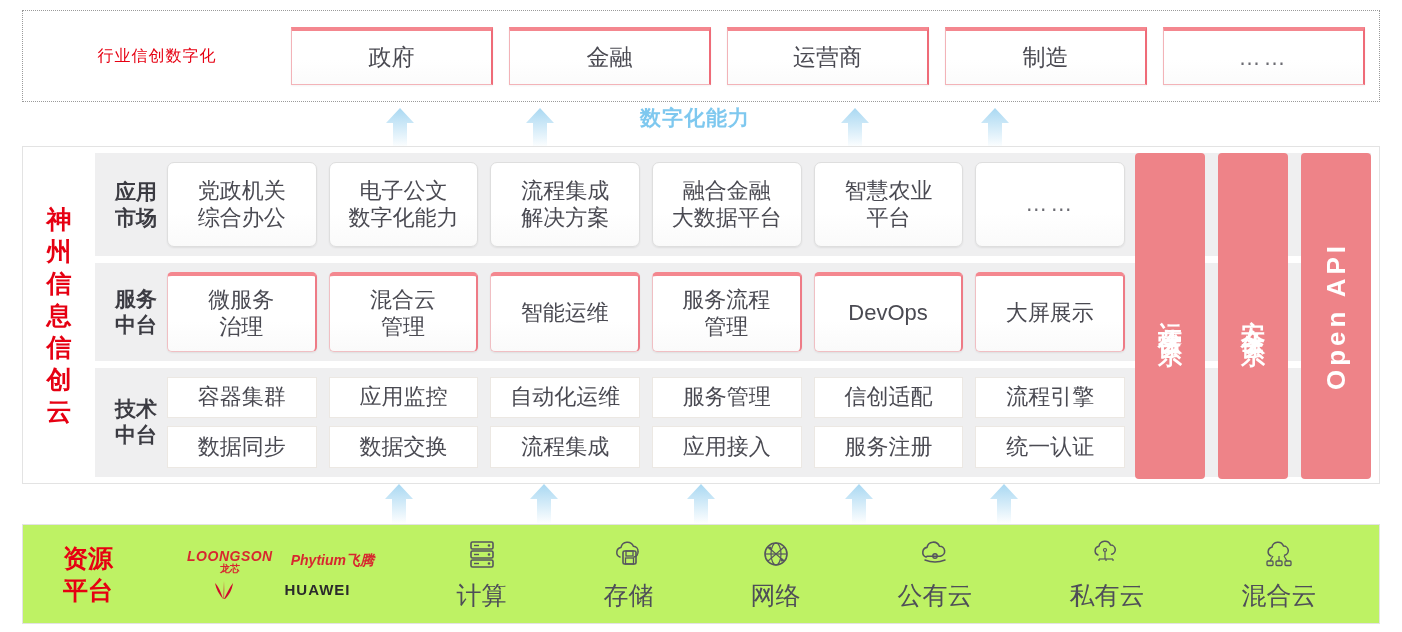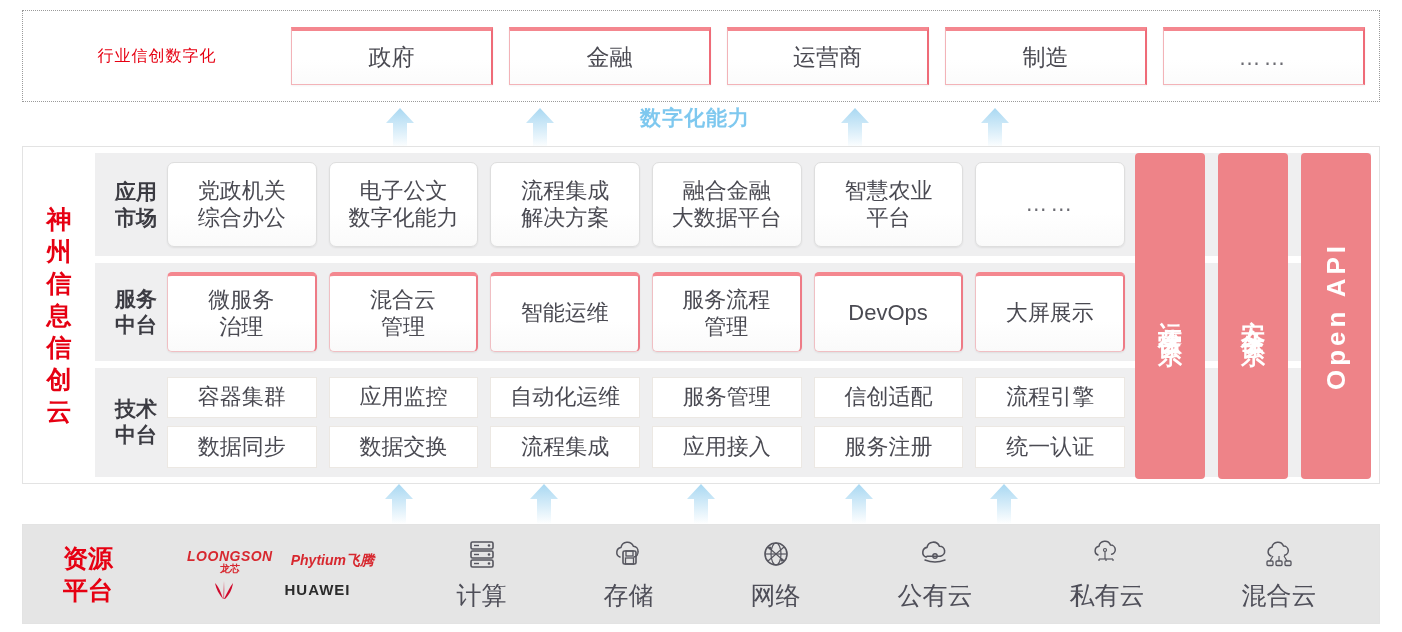--- a/index.html
+++ b/index.html
@@ -128,21 +128,21 @@
   }
 
   
   .arrows-lower { position: absolute; left: 0; top: 486px; width: 1402px; height: 38px; }
 
   
   .resource-section {
     position: absolute; left: 22px; top: 524px;
     width: 1358px; height: 100px;
     border: 1px solid #e3e3e3;
-    background: #e5e5e5;
+    background: #bef264;
     display: flex; align-items: center;
   }
   .resource-title {
     width: 130px; text-align: center;
     color: #e60012; font-weight: bold; font-size: 25px; line-height: 1.3;
   }
   .vendor-logos {
     width: 255px; display: flex; flex-direction: column;
     align-items: center; justify-content: center; gap: 6px;
   }

